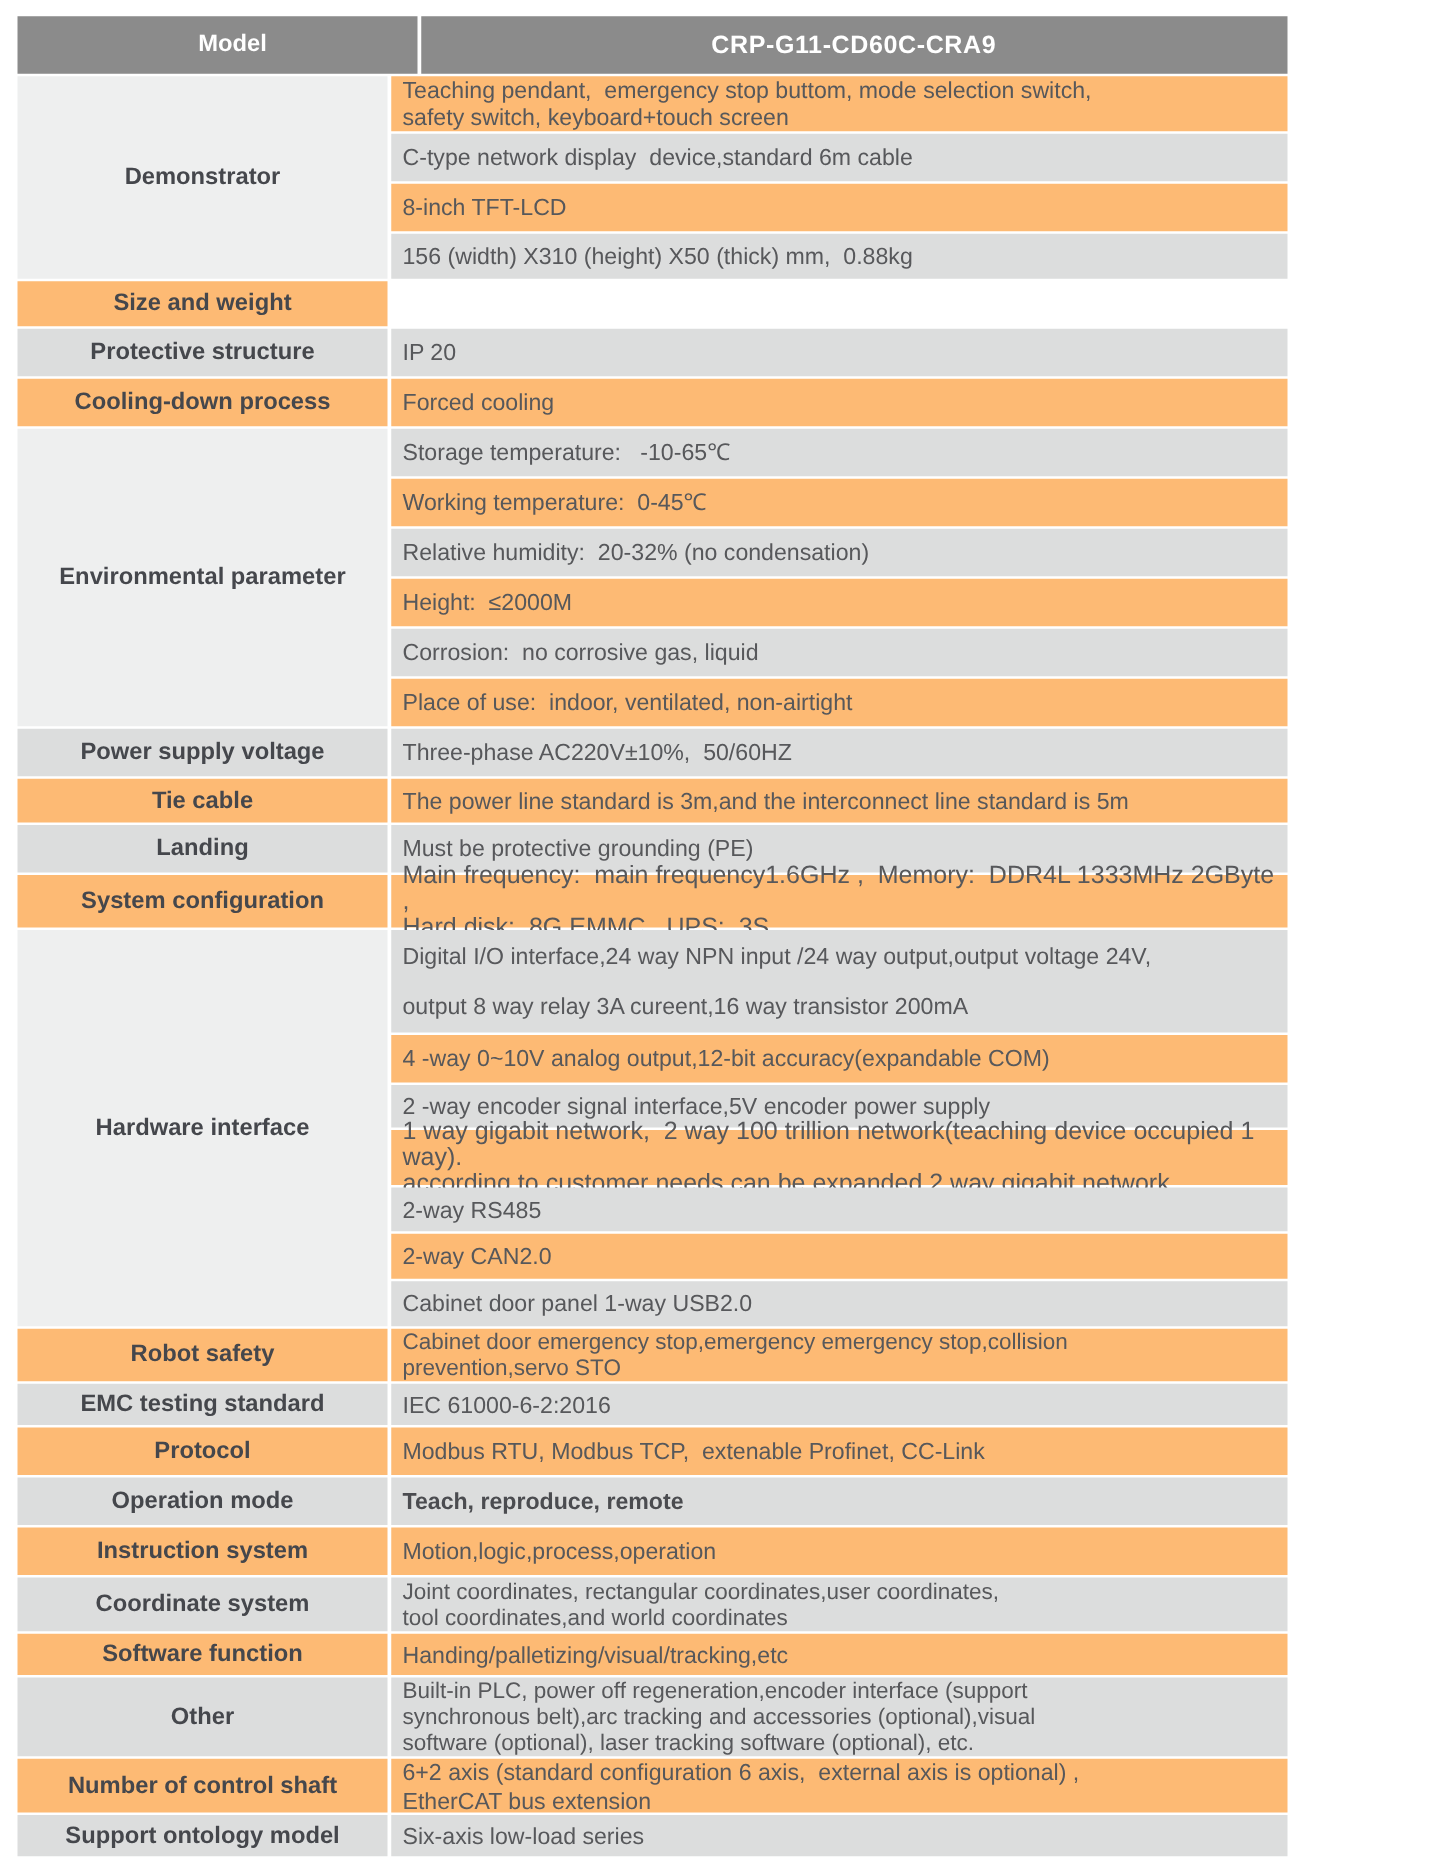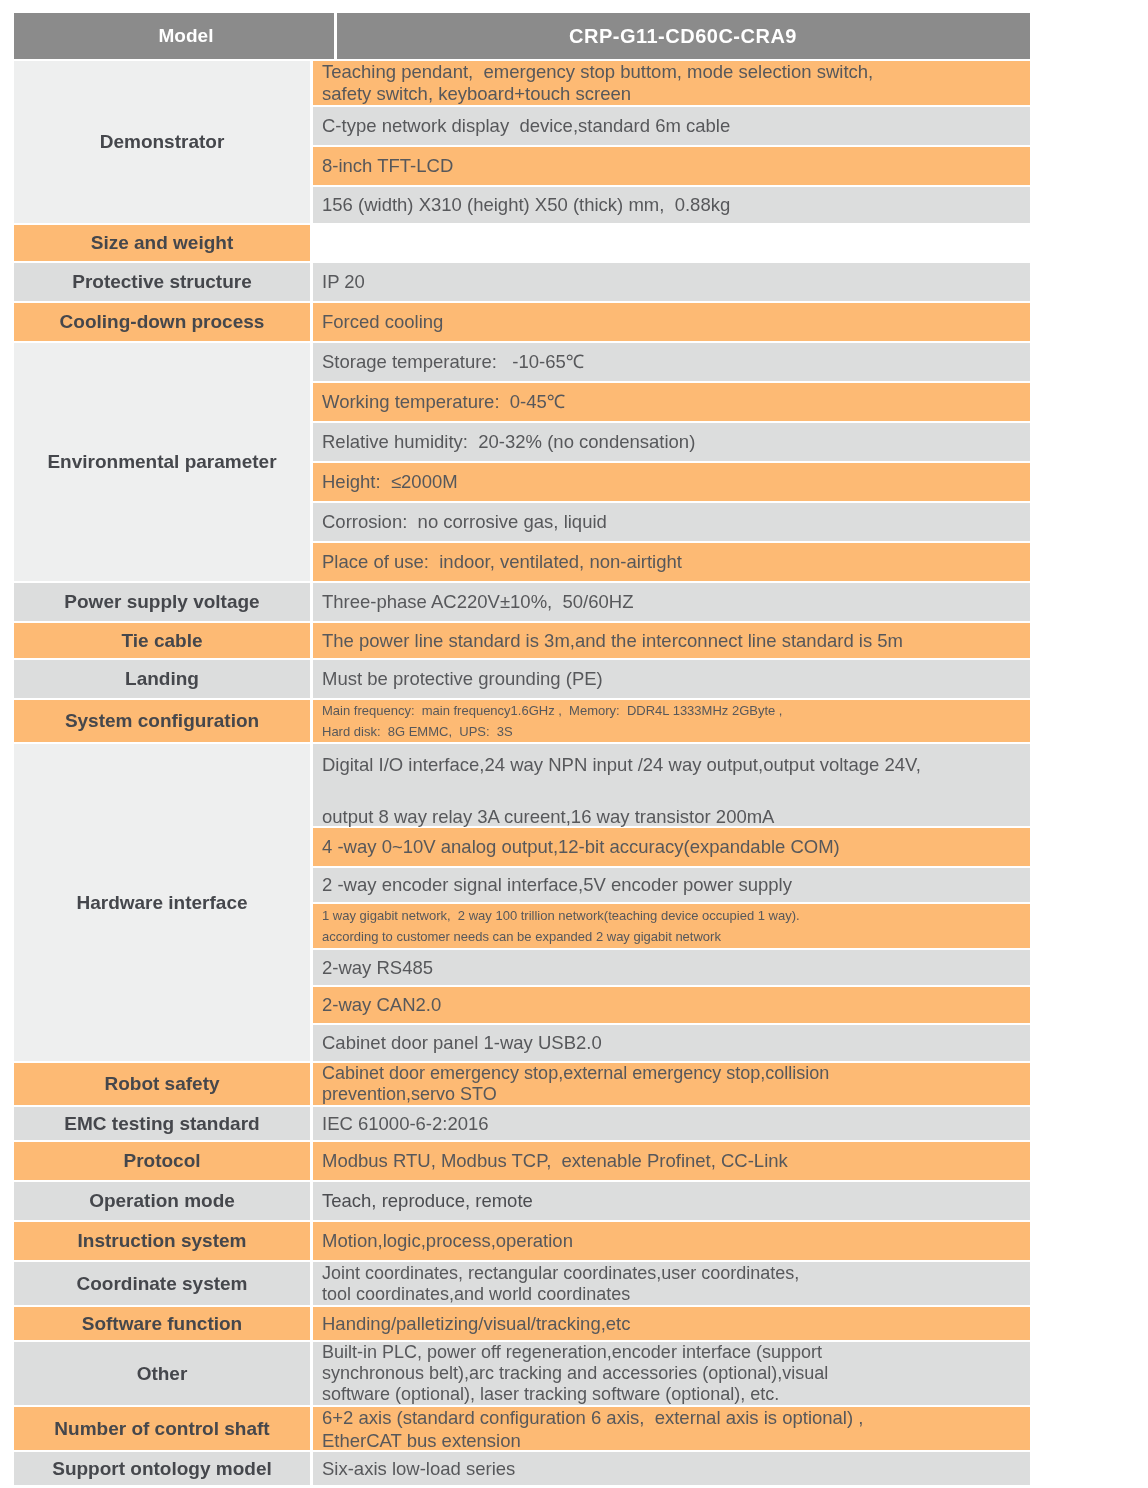--- a/index.html
+++ b/index.html
@@ -12,27 +12,27 @@
          padding:0 10px 0 9px;font-size:18.5px;color:#57585b;}
   .subcol{flex:1;display:flex;flex-direction:column;gap:2px;}
   .subcol .rcell{flex:0 0 auto;}
   .ln{line-height:22px;white-space:pre-wrap;}
   .bg-w{background:#fdba74;}
   .bg-g{background:#dcdddd;}
   .bg-s{background:#eeefef;}
   .thead .lcell,.thead .rcell{background:#8b8b8b;color:#ffffff;font-weight:bold;}
   .thead .lcell{font-size:19px;padding-left:24px;}
   .thead .rcell{align-items:center;font-size:20px;letter-spacing:.5px;}
-  .sm{font-size:13px;justify-content:center;}
+  .sm{font-size:20px;justify-content:center;}
   .sm .ln{line-height:21px;}
   .tight .ln{line-height:21px;}
   .tight{font-size:18px;}
-  .wide .ln{line-height:40px;margin-top:12px;}
+  .wide .ln{line-height:40px;}
   .lh23 .ln{line-height:23px;}
-  .bold-val{font-weight:normal;color:#4b4c50;}
+  .bold-val{font-weight:bold;color:#4b4c50;}
 </style>
 </head>
 <body>
 
 <div class="spec-table">
 
   <div class="band thead" style="height:46px">
     <div class="lcell">Model</div>
     <div class="rcell">CRP-G11-CD60C-CRA9</div>
   </div>
@@ -152,21 +152,21 @@
       </div>
       <div class="rcell bg-g" style="height:36px">
         <div class="ln">Cabinet door panel 1-way USB2.0</div>
       </div>
     </div>
   </div>
 
   <div class="band" style="height:42px">
     <div class="lcell bg-w">Robot safety</div>
     <div class="rcell bg-w tight">
-      <div class="ln">Cabinet door emergency stop,external emergency stop,collision</div>
+      <div class="ln">Cabinet door emergency stop,emergency emergency stop,collision</div>
       <div class="ln">prevention,servo STO</div>
     </div>
   </div>
 
   <div class="band" style="height:33px">
     <div class="lcell bg-g">EMC testing standard</div>
     <div class="rcell bg-g">
       <div class="ln">IEC 61000-6-2:2016</div>
     </div>
   </div>

